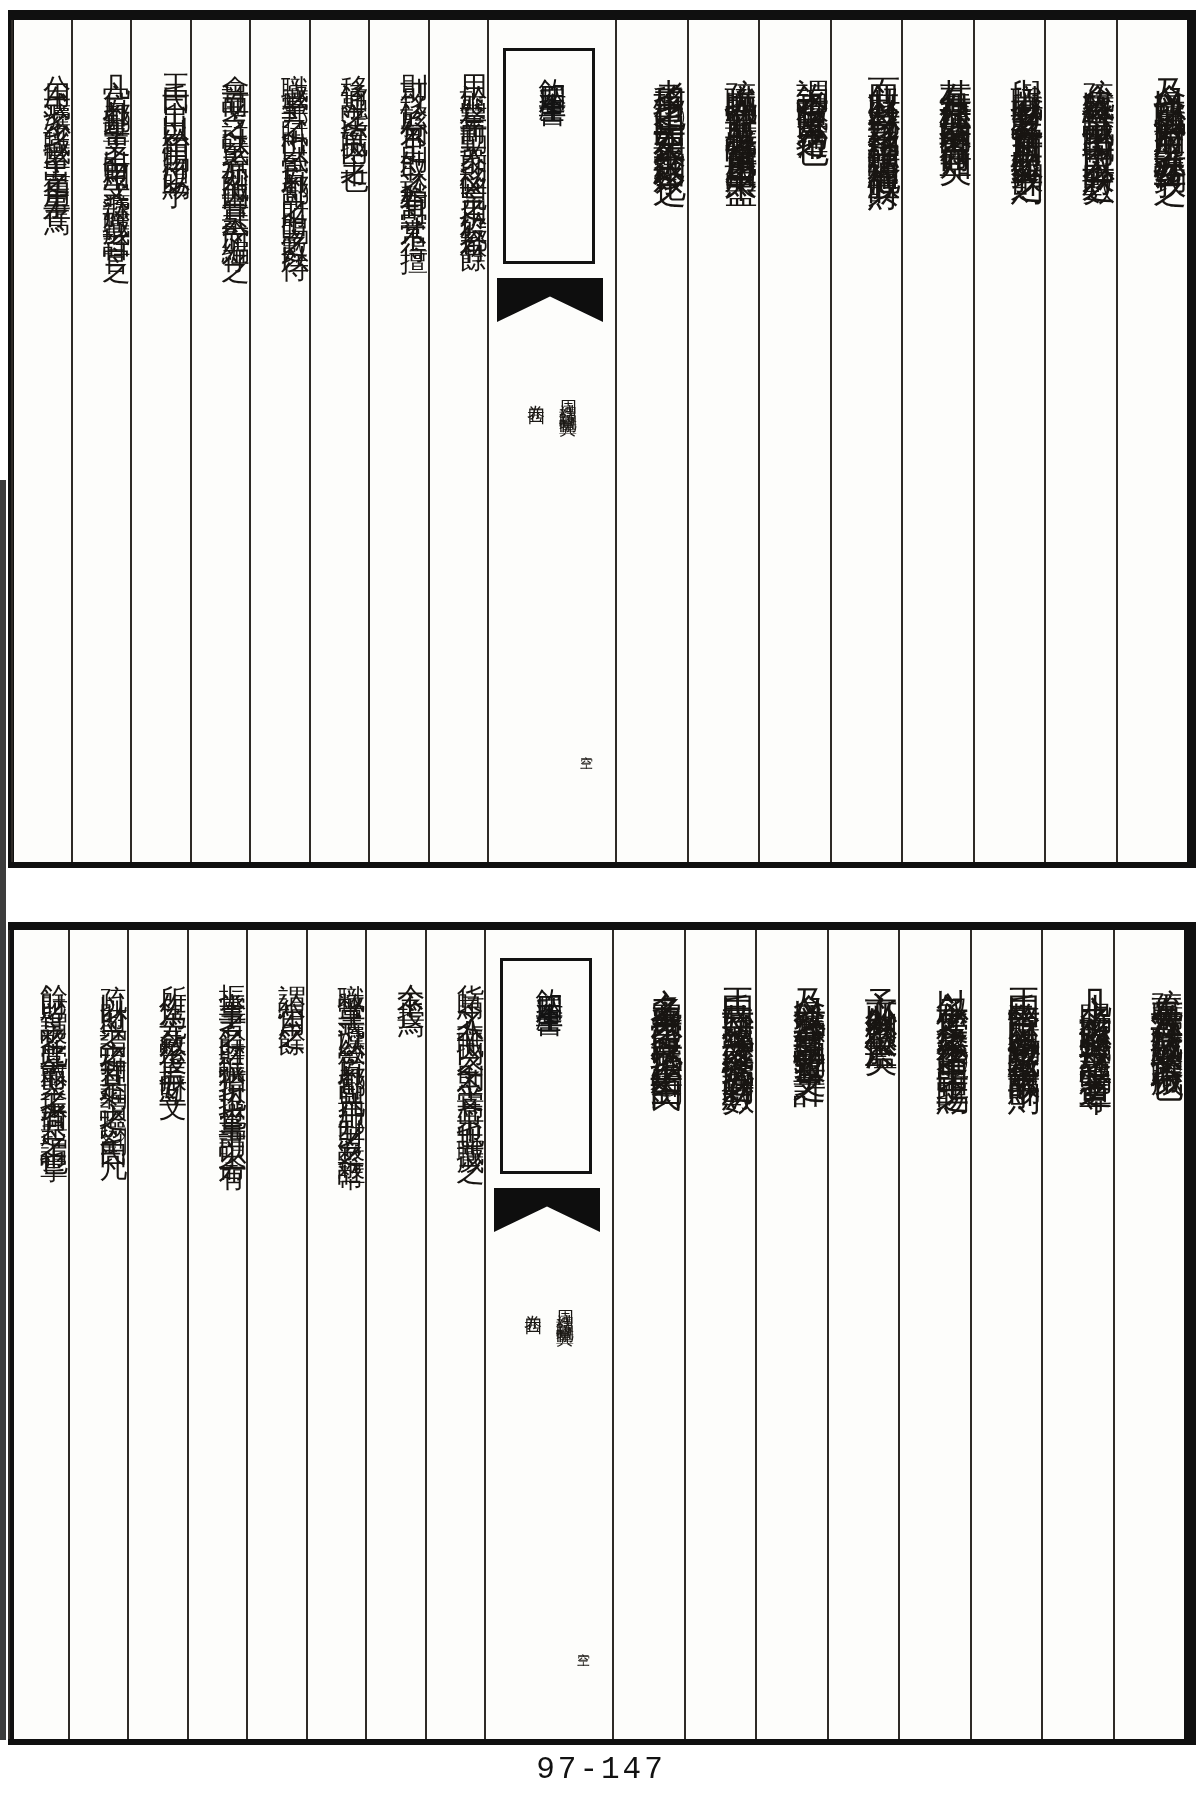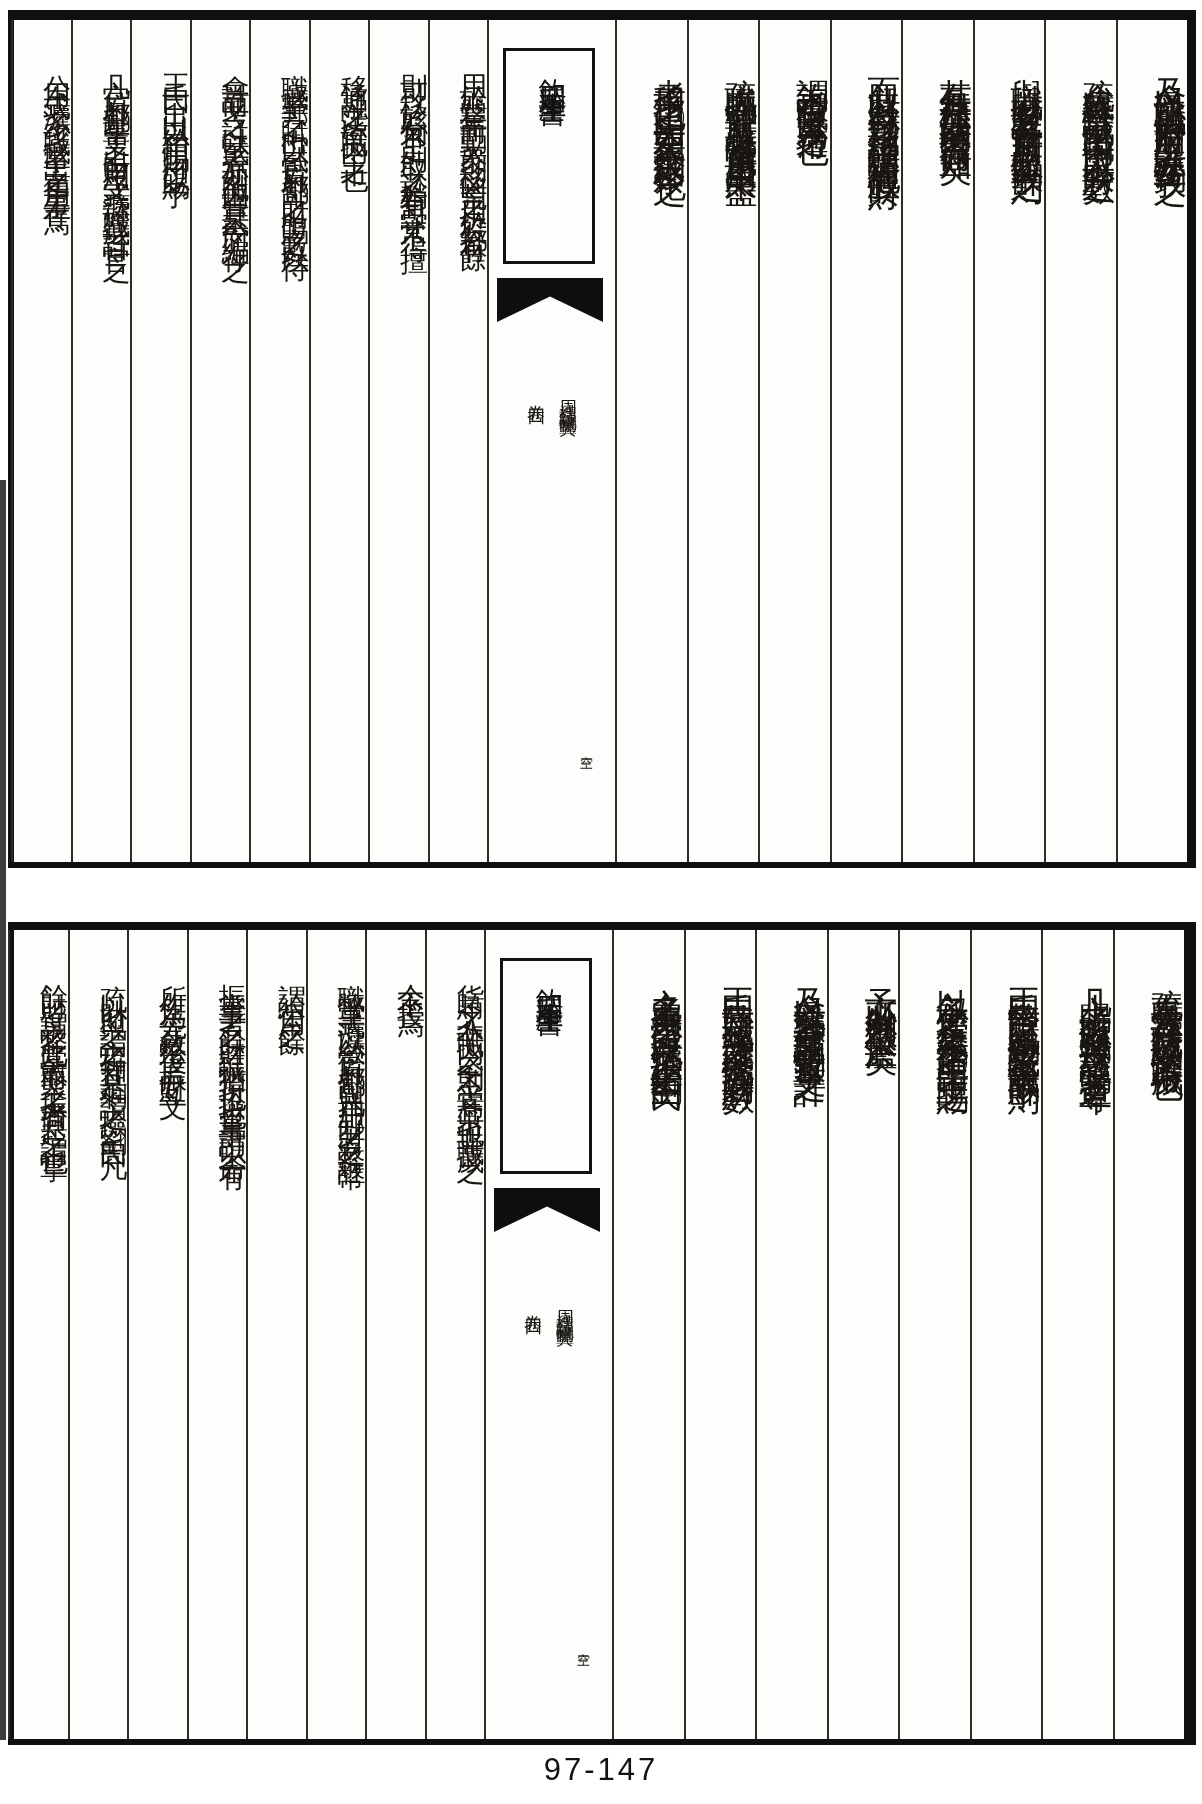--- a/index.html
+++ b/index.html
@@ -55,21 +55,21 @@
   }
   .folio-marker{
     position:absolute;bottom:112px;right:20px;
     writing-mode:vertical-rl;text-orientation:upright;
     font-size:13px;letter-spacing:2px;color:#23201c;
   }
   .block-bottom .folio-marker{bottom:92px;}
   .scan-number{
     position:absolute;top:1752px;left:0;width:100%;
     text-align:center;font-size:31px;letter-spacing:3px;color:#121212;
-    font-family:Liberation Sans, sans-serif;
+    font-family:Liberation Mono, monospace;
   }
   
   .edge-smudge{
     position:absolute;left:0;top:480px;width:6px;height:1260px;
     background:#1a1a1a;opacity:.85;
   }
 </style>
 </head>
 <body>
 

